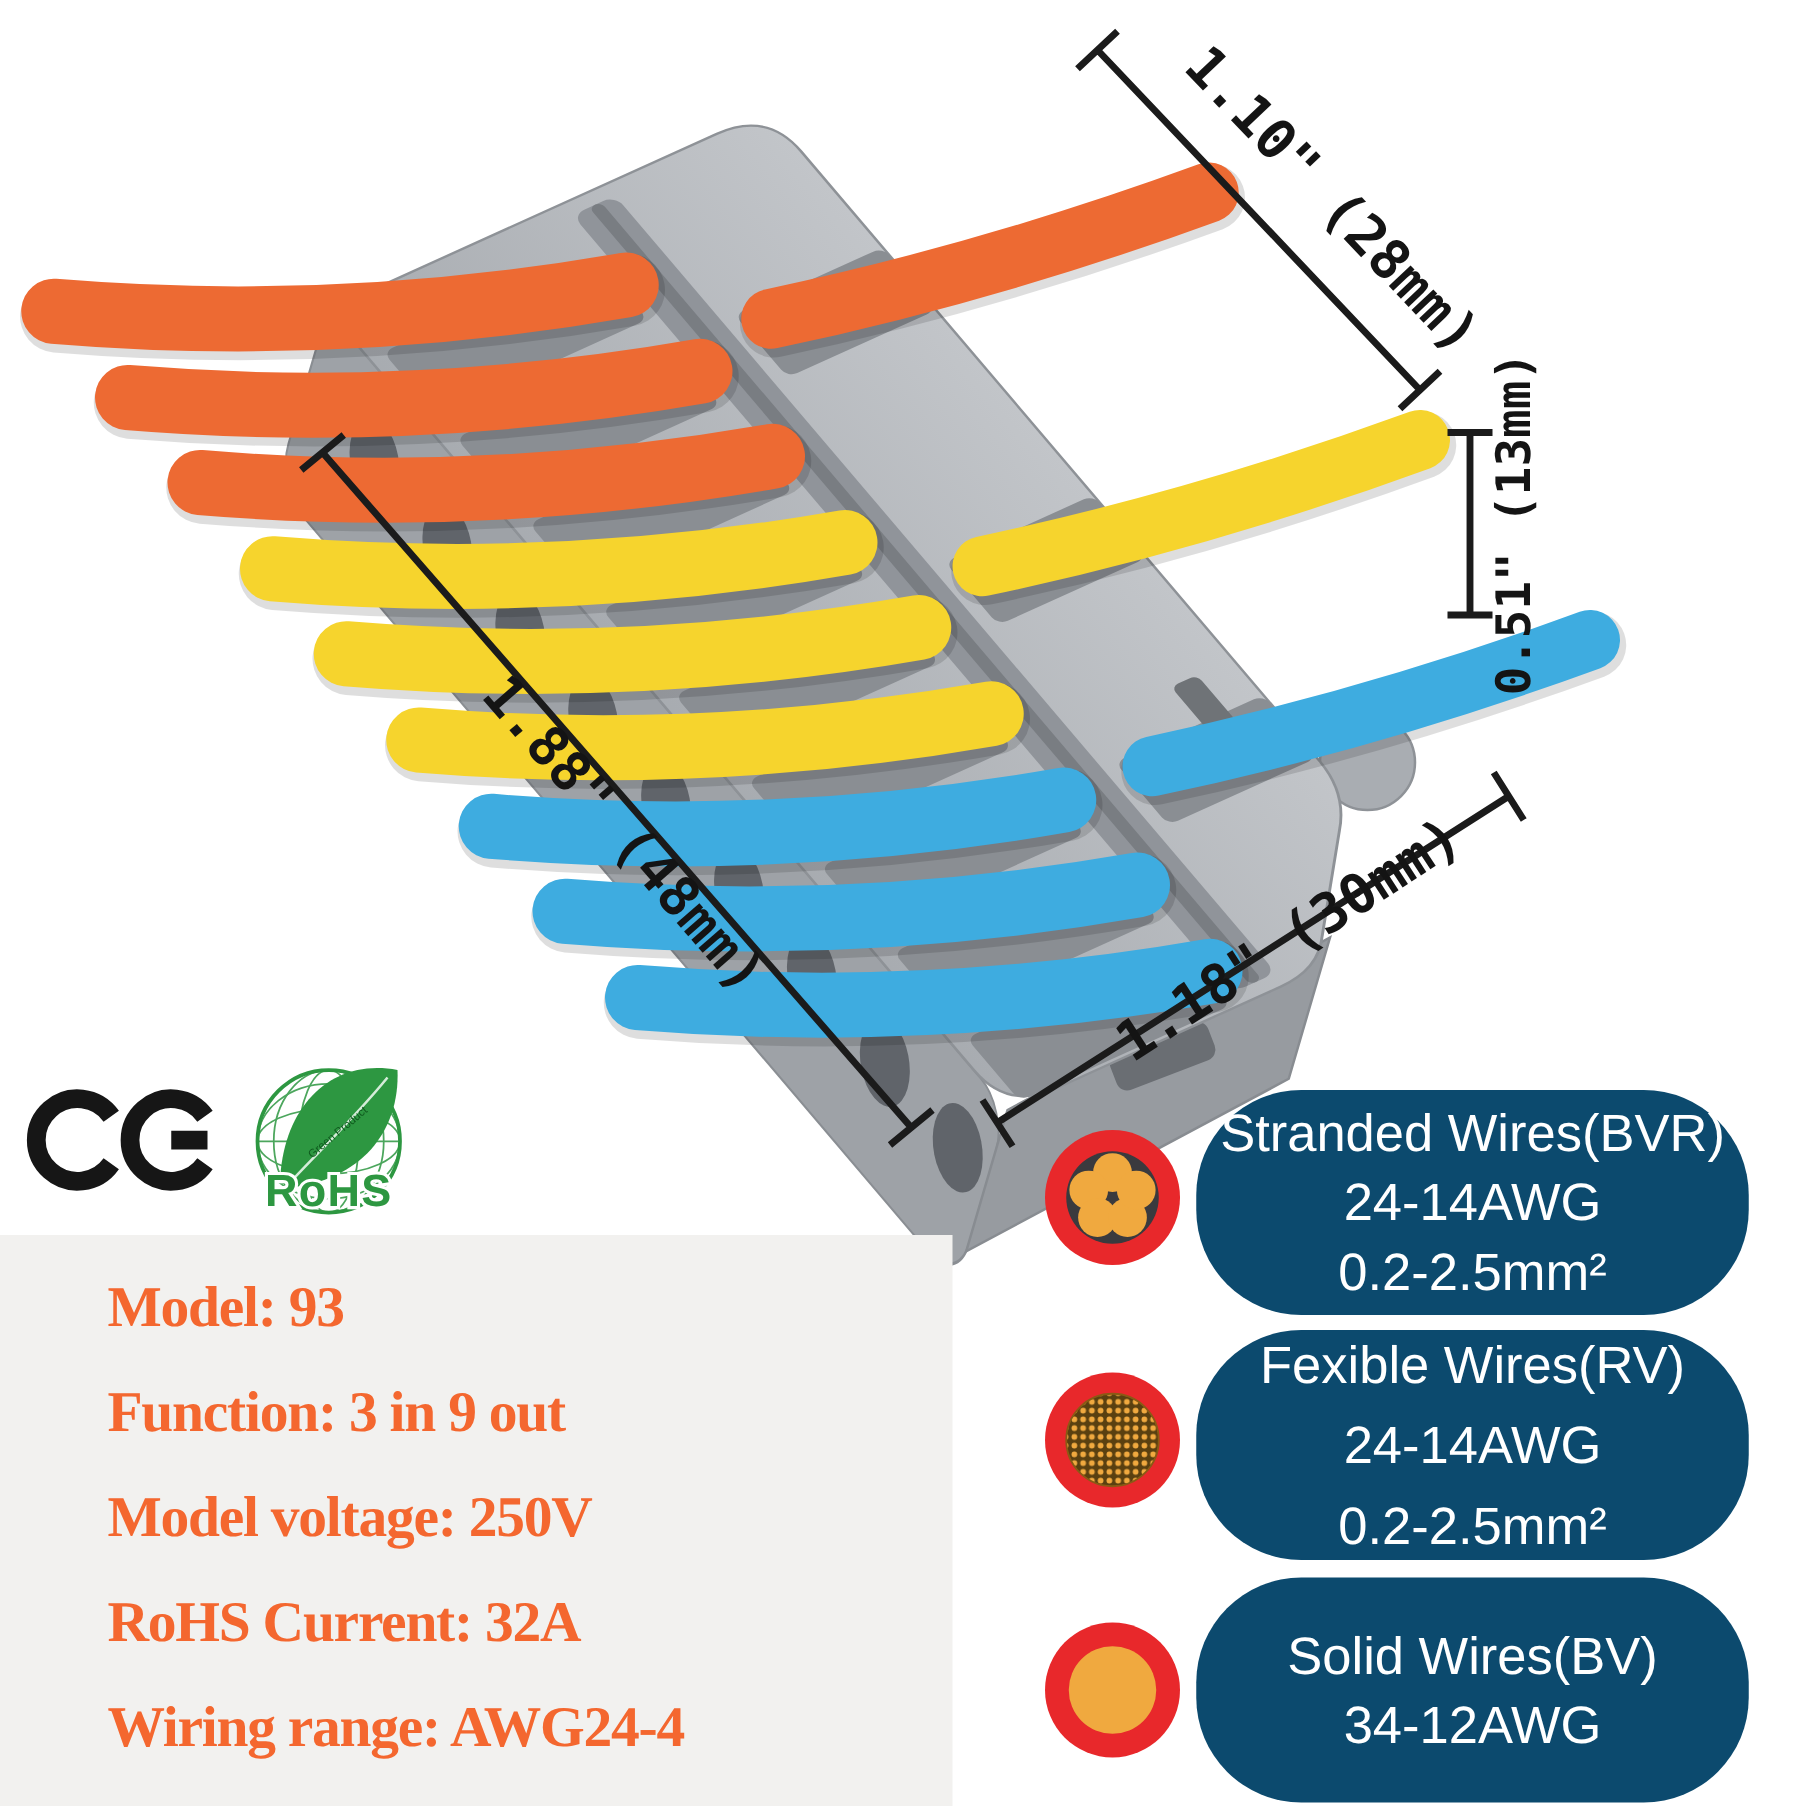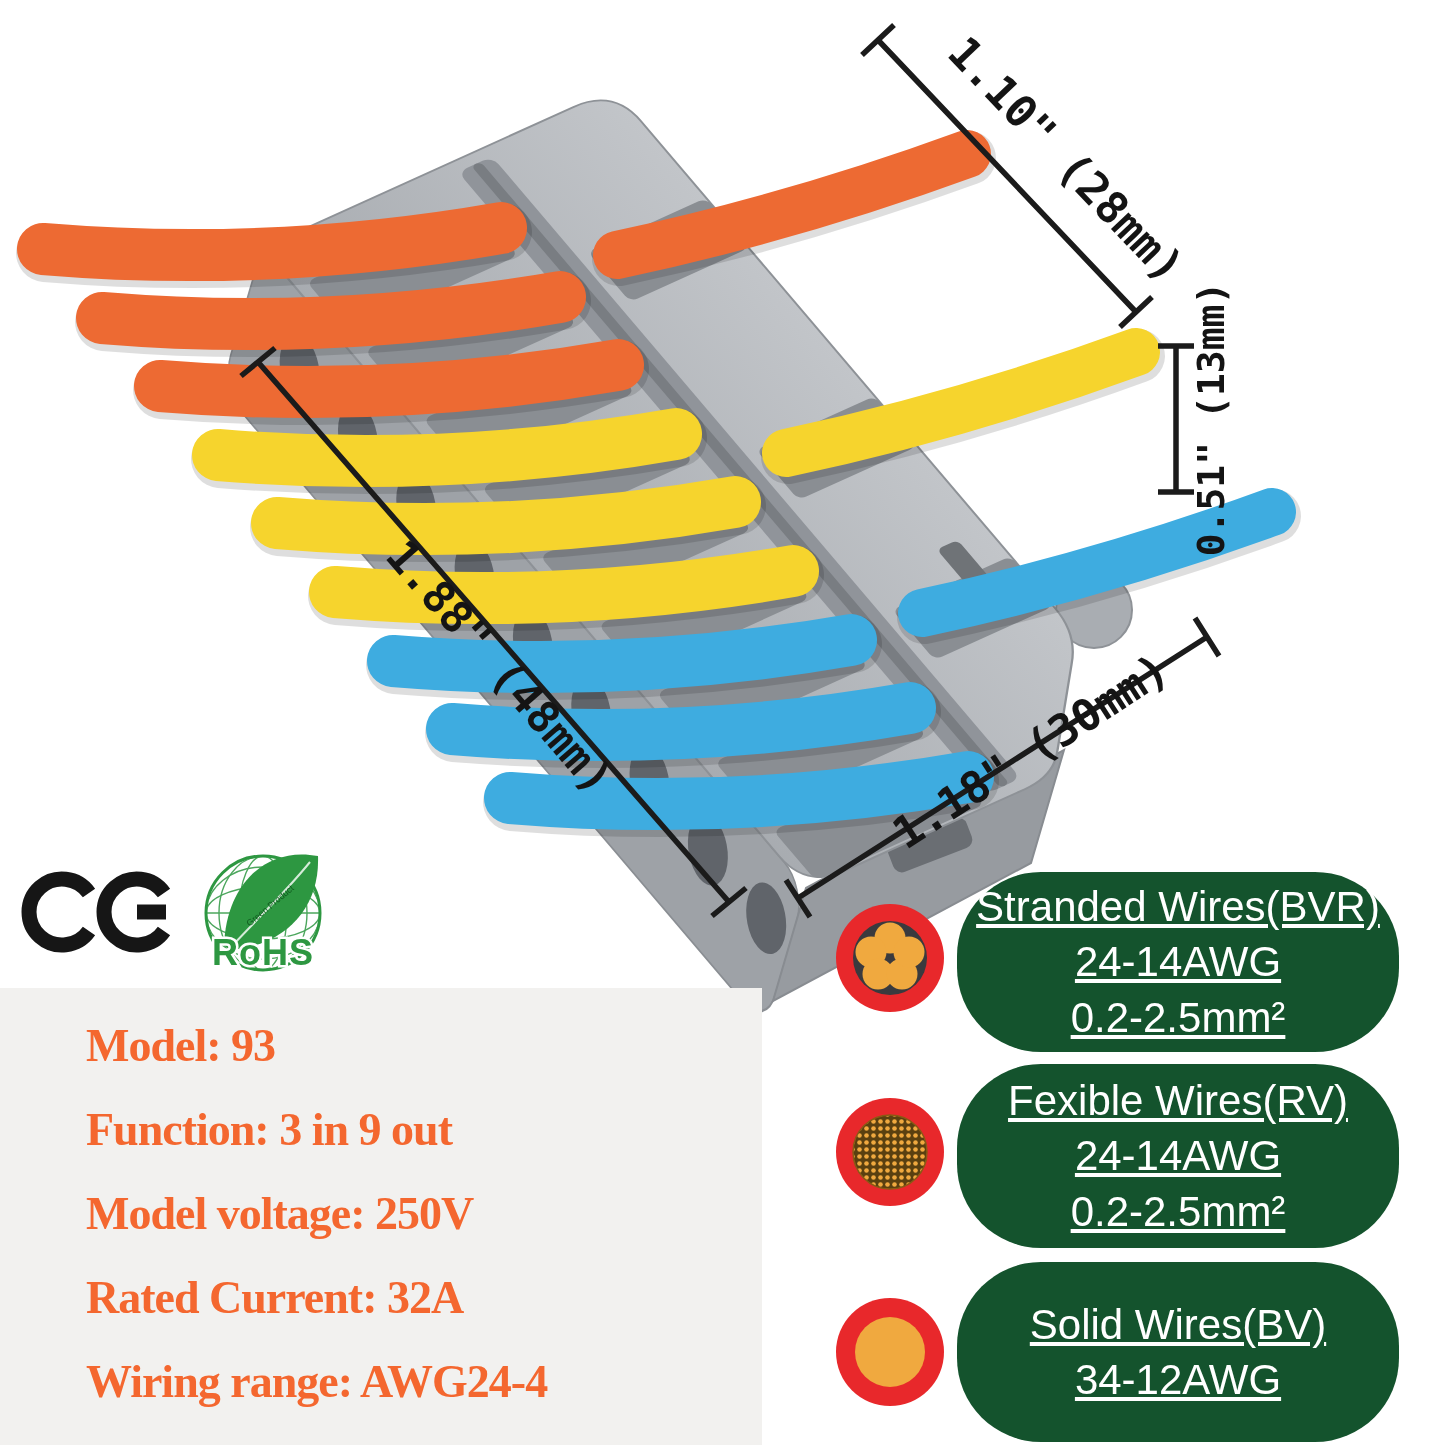--- a/index.html
+++ b/index.html
@@ -15,27 +15,27 @@
   }
   .spec-lines{
     position:absolute;left:86px;top:1004px;width:660px;
     font-family:"DejaVu Sans Mono", monospace;
     font-weight:bold;font-size:46px;letter-spacing:-1px;
     color:#F4672F;white-space:nowrap;
   }
   .spec-lines .line{height:84px;line-height:84px;font-family:Liberation Serif, serif;}
   
   .pill{
-    position:absolute;left:957px;width:442px;background:#14532d;
+    position:absolute;left:957px;width:442px;background:#0c4a6e;
     border-radius:84px;color:#ffffff;display:flex;flex-direction:column;
     align-items:center;justify-content:center;text-align:center;
-    font-size:42px;line-height:1.32;font-weight:400;text-decoration:underline;
+    font-size:42px;line-height:1.32;font-weight:400;
   }
   .pill-1{top:872px;height:180px;}
-  .pill-2{top:1064px;height:184px;}
+  .pill-2{top:1064px;height:184px;justify-content:space-between;}
   .pill-3{top:1262px;height:180px;}
   .wire-icon{position:absolute;left:835px;width:110px;height:110px;}
   .wi-1{top:903px;} .wi-2{top:1097px;} .wi-3{top:1297px;}
 </style>
 </head>
 <body>
 
 <div id="stage">
 
   <svg id="scene" width="1445" height="1445" viewBox="0 0 1445 1445">
@@ -173,21 +173,21 @@
       <text transform="translate(272,908) rotate(-40)" font-size="9" fill="#0F5A1E" text-anchor="middle">Green Product</text>
       <text x="263" y="965" font-size="36" font-weight="bold" fill="#2D9741" text-anchor="middle" stroke="#FFFFFF" stroke-width="5" paint-order="stroke" style="letter-spacing:1px">RoHS</text>
     </g>
   </svg>
 
   <div class="spec-panel"></div>
   <div class="spec-lines">
     <div class="line">Model: 93</div>
     <div class="line">Function: 3 in 9 out</div>
     <div class="line">Model voltage: 250V</div>
-    <div class="line">Rated Current: 32A</div>
+    <div class="line">RoHS Current: 32A</div>
     <div class="line">Wiring range: AWG24-4</div>
   </div>
 
   <svg class="wire-icon wi-1" viewBox="0 0 110 110">
     <circle cx="55" cy="55" r="54" fill="#E8282B"></circle>
     <circle cx="55" cy="55" r="37" fill="#3A3A3E"></circle>
     <g fill="#F0A93F">
       <circle cx="55" cy="35" r="15.5"></circle>
         <circle cx="36" cy="49" r="15.5"></circle>
       <circle cx="43" cy="71" r="15.5"></circle>

